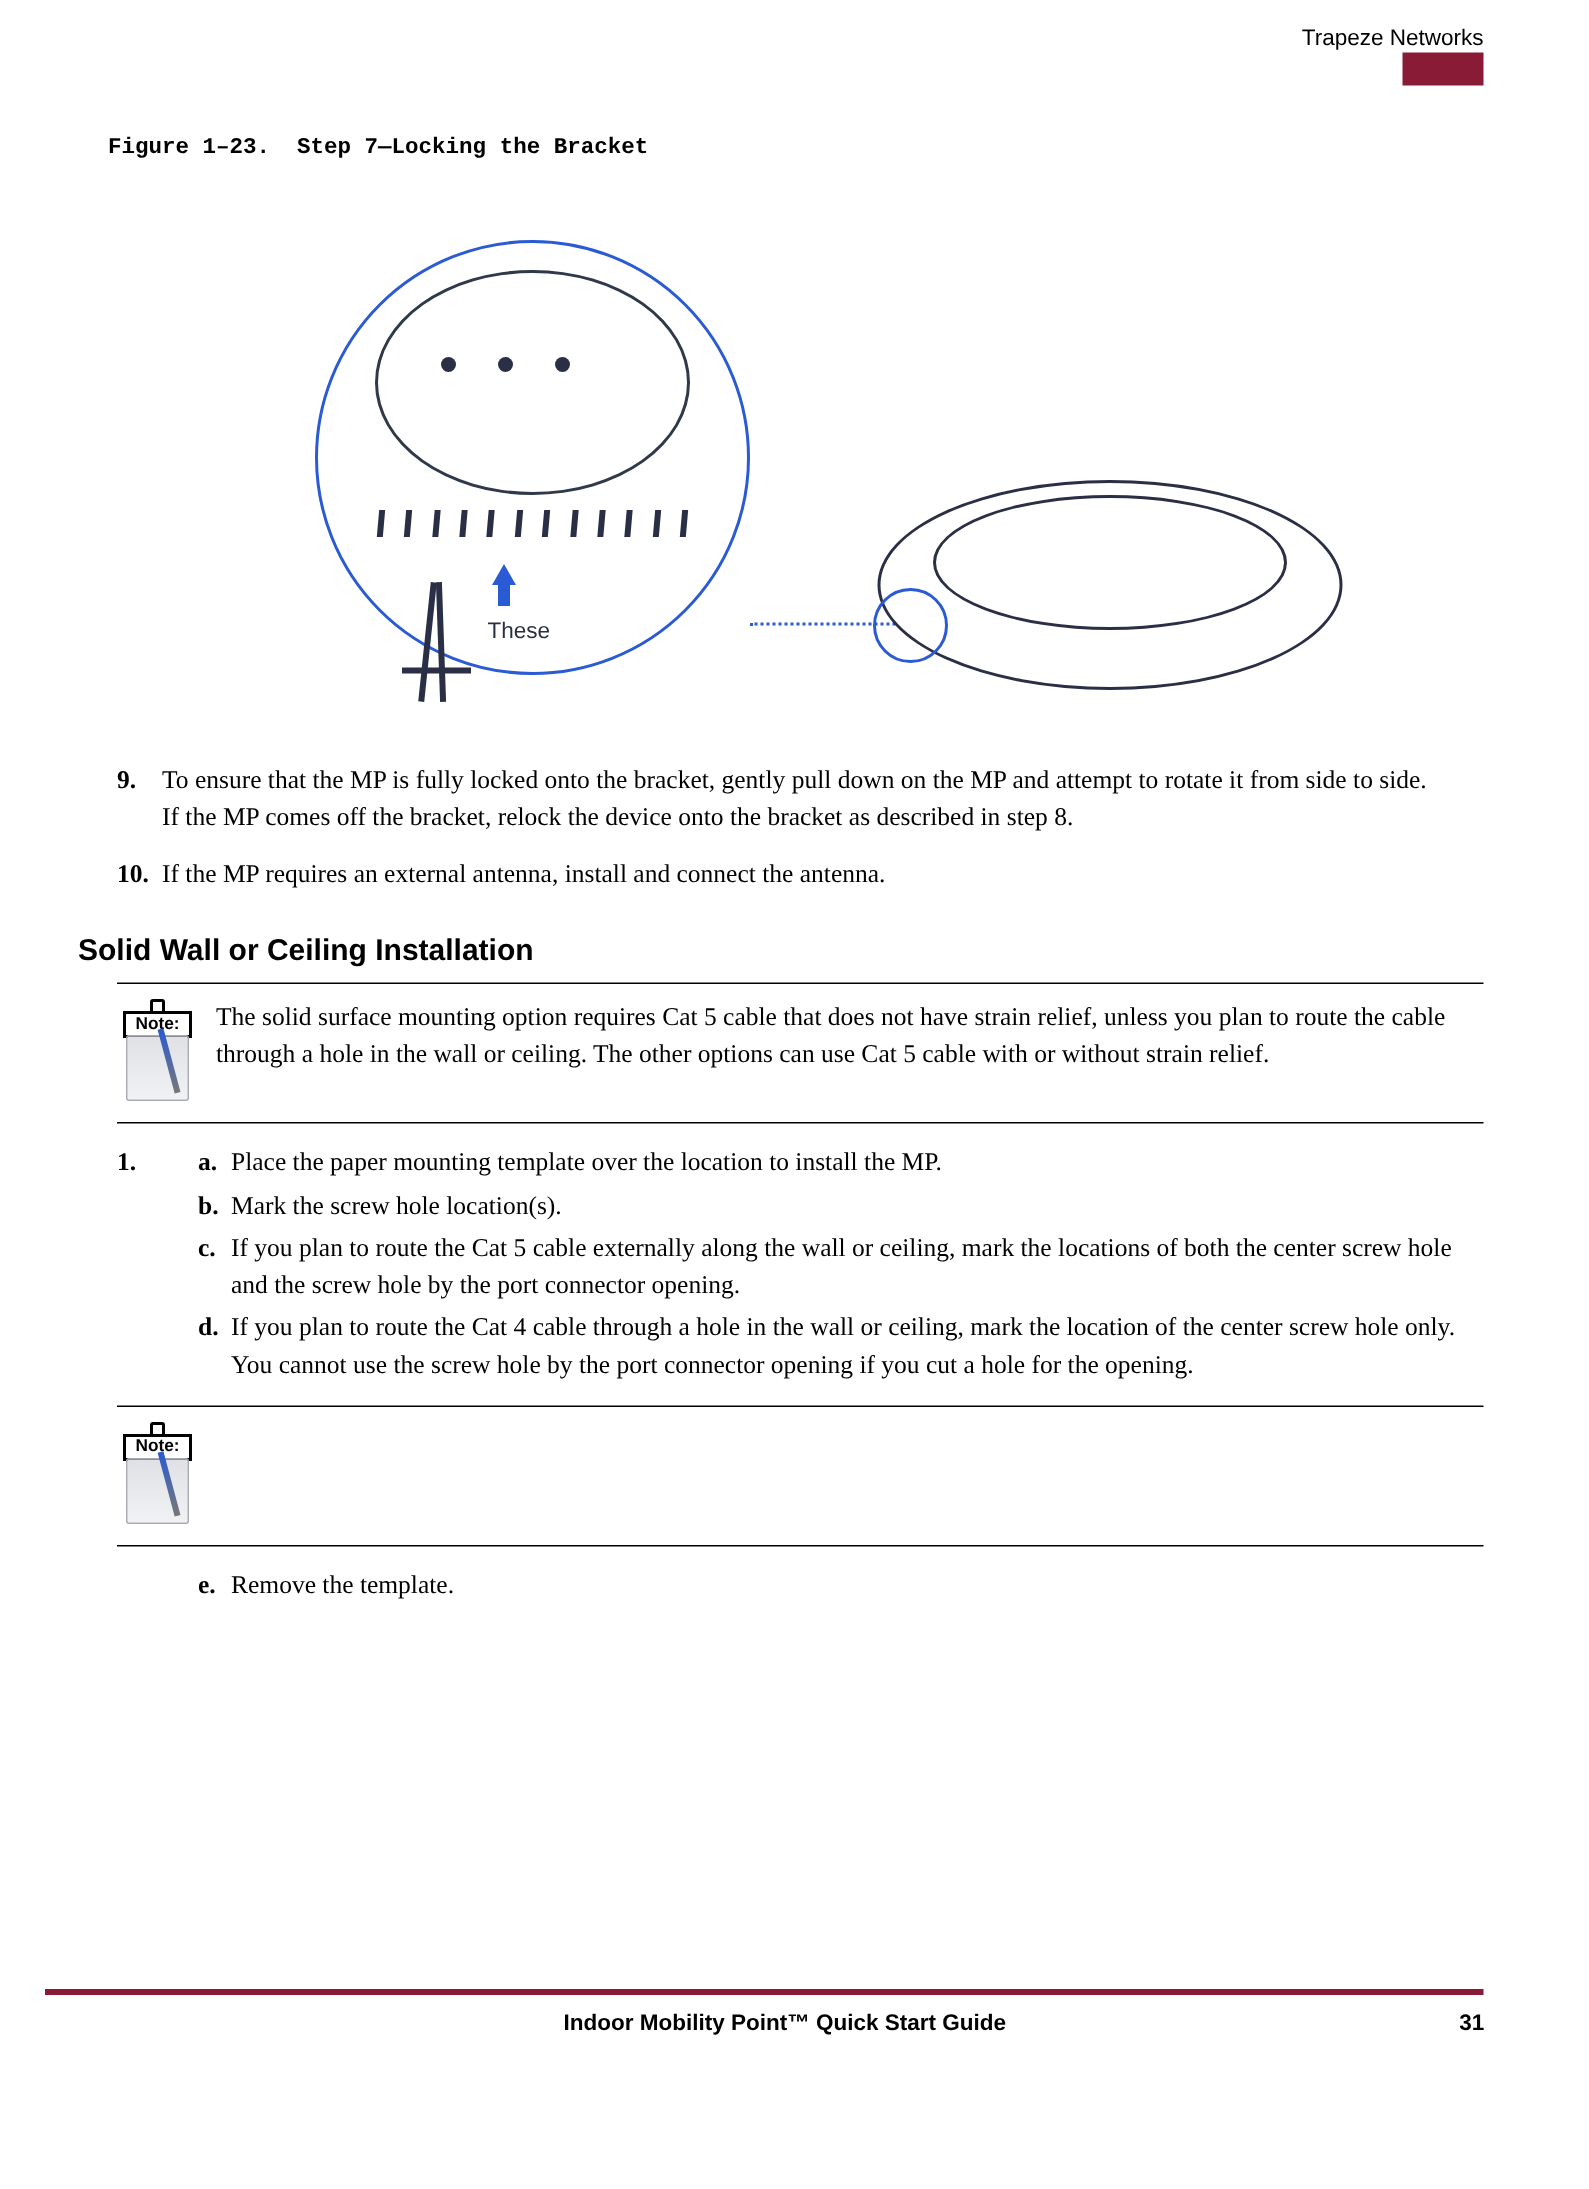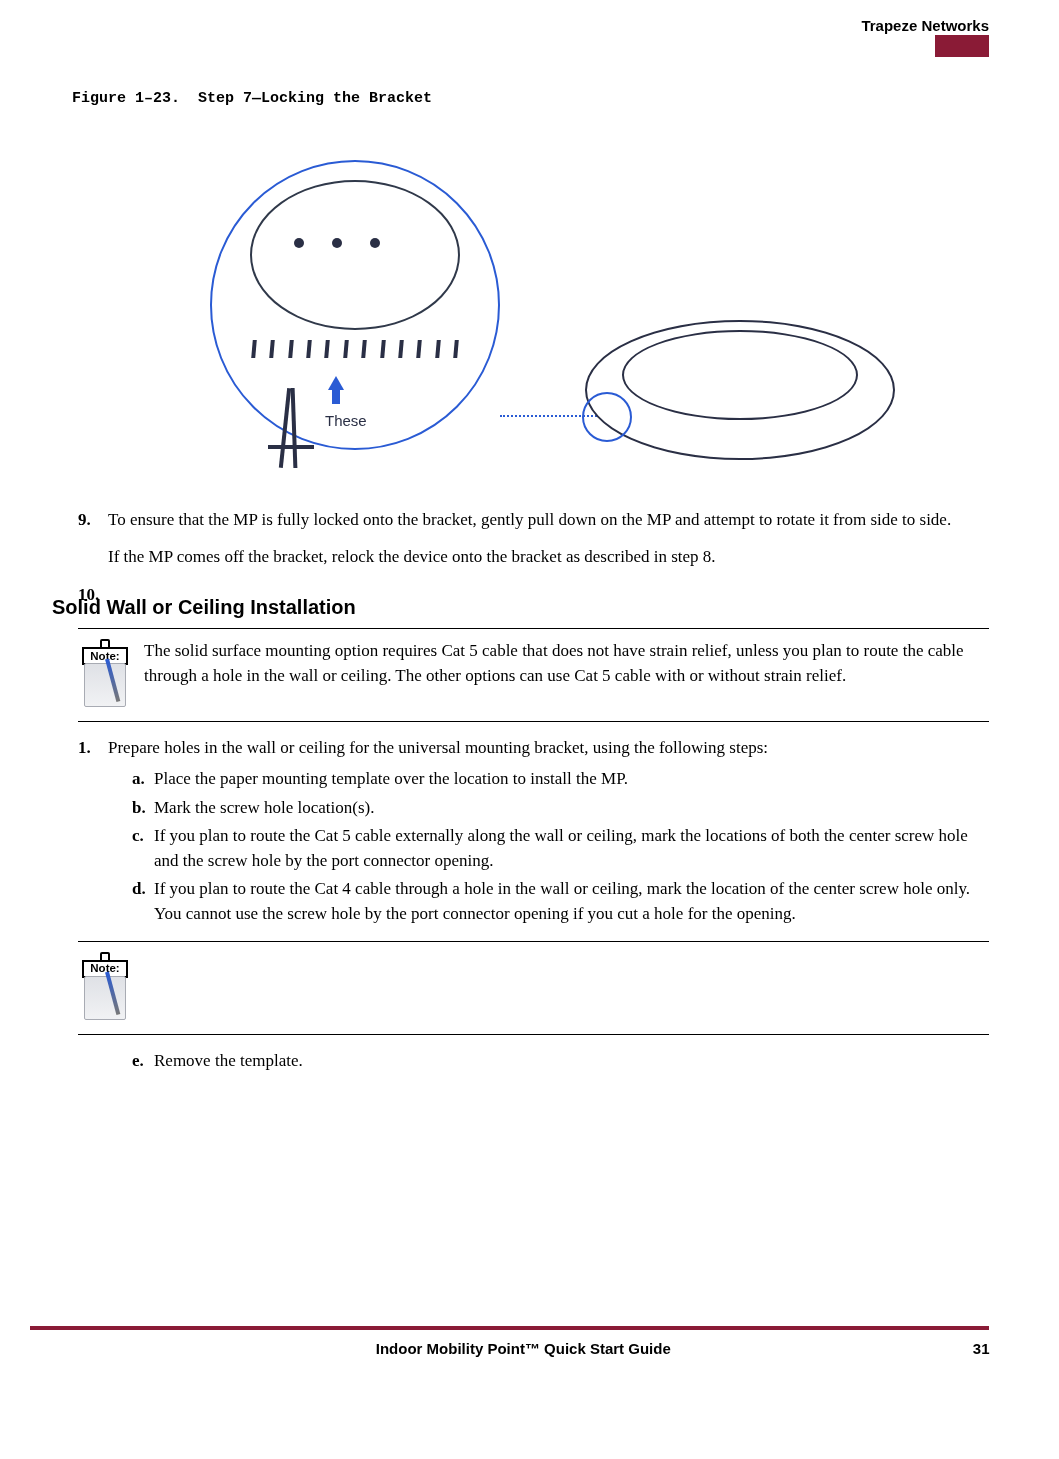--- a/index.html
+++ b/index.html
@@ -14,21 +14,21 @@
     .page {
       position: relative;
       padding: 20px 70px 40px 70px;
       min-height: 1380px;
     }
     
     .header-right {
       position: absolute;
       top: 15px; right: 70px;
       font-family: Arial, Helvetica, sans-serif;
-      font-weight: bold;
+      font-weight: normal;
       font-size: 15px;
     }
     .accent-block {
       position: absolute;
       top: 35px; right: 70px;
       width: 54px; height: 22px;
       background: #8a1b36;
     }
     
     .fig-head {
@@ -98,21 +98,21 @@
     }
     ol.steps > li {
       position: relative;
       padding-left: 30px;
       margin-bottom: 14px;
     }
     ol.steps > li > .num {
       position: absolute; left: 0; top: 0;
       font-weight: bold; width: 26px;
     }
-    .step-para { margin-top: 12px; }
+    .step-para { }
     .section-head {
       font-family: Arial, Helvetica, sans-serif;
       font-weight: 900;
       font-size: 20px;
       margin: 24px 0 6px -26px;
     }
     
     .note {
       border-top: 1px solid #000;
       border-bottom: 1px solid #000;
@@ -245,39 +245,39 @@
 
   <div class="body-text">
     <ol class="steps">
       <li>
         <span class="num">9.</span>
         <span>To ensure that the MP is fully locked onto the bracket, gently pull down on the MP and attempt to rotate it from side to side.</span>
         <div class="step-para">If the MP comes off the bracket, relock the device onto the bracket as described in step 8.</div>
       </li>
       <li>
         <span class="num">10.</span>
+        <span>If the MP requires an external antenna, install and connect the antenna.</span>
       </li>
     </ol>
 
     <div class="section-head">Solid Wall or Ceiling Installation</div>
 
     <div class="note">
       <div class="note-icon">
         <div class="note-clip"></div>
         <div class="note-board">Note:</div>
         <div class="note-pad"></div>
         <div class="note-pen"></div>
       </div>
       <div class="note-text">The solid surface mounting option requires Cat 5 cable that does not have strain relief, unless you plan to route the cable through a hole in the wall or ceiling. The other options can use Cat 5 cable with or without strain relief.</div>
     </div>
 
     <ol class="steps">
       <li>
         <span class="num">1.</span>
-        <span>Prepare holes in the wall or ceiling for the universal mounting bracket, using the following steps:</span>
         <ol class="sub">
           <li><span class="lab">a.</span><span>Place the paper mounting template over the location to install the MP.</span></li>
           <li><span class="lab">b.</span><span>Mark the screw hole location(s).</span></li>
           <li><span class="lab">c.</span><span>If you plan to route the Cat 5 cable externally along the wall or ceiling, mark the locations of both the center screw hole and the screw hole by the port connector opening.</span></li>
           <li><span class="lab">d.</span><span>If you plan to route the Cat 4 cable through a hole in the wall or ceiling, mark the location of the center screw hole only. You cannot use the screw hole by the port connector opening if you cut a hole for the opening.</span></li>
         </ol>
       </li>
     </ol>
 
     <div class="note">

